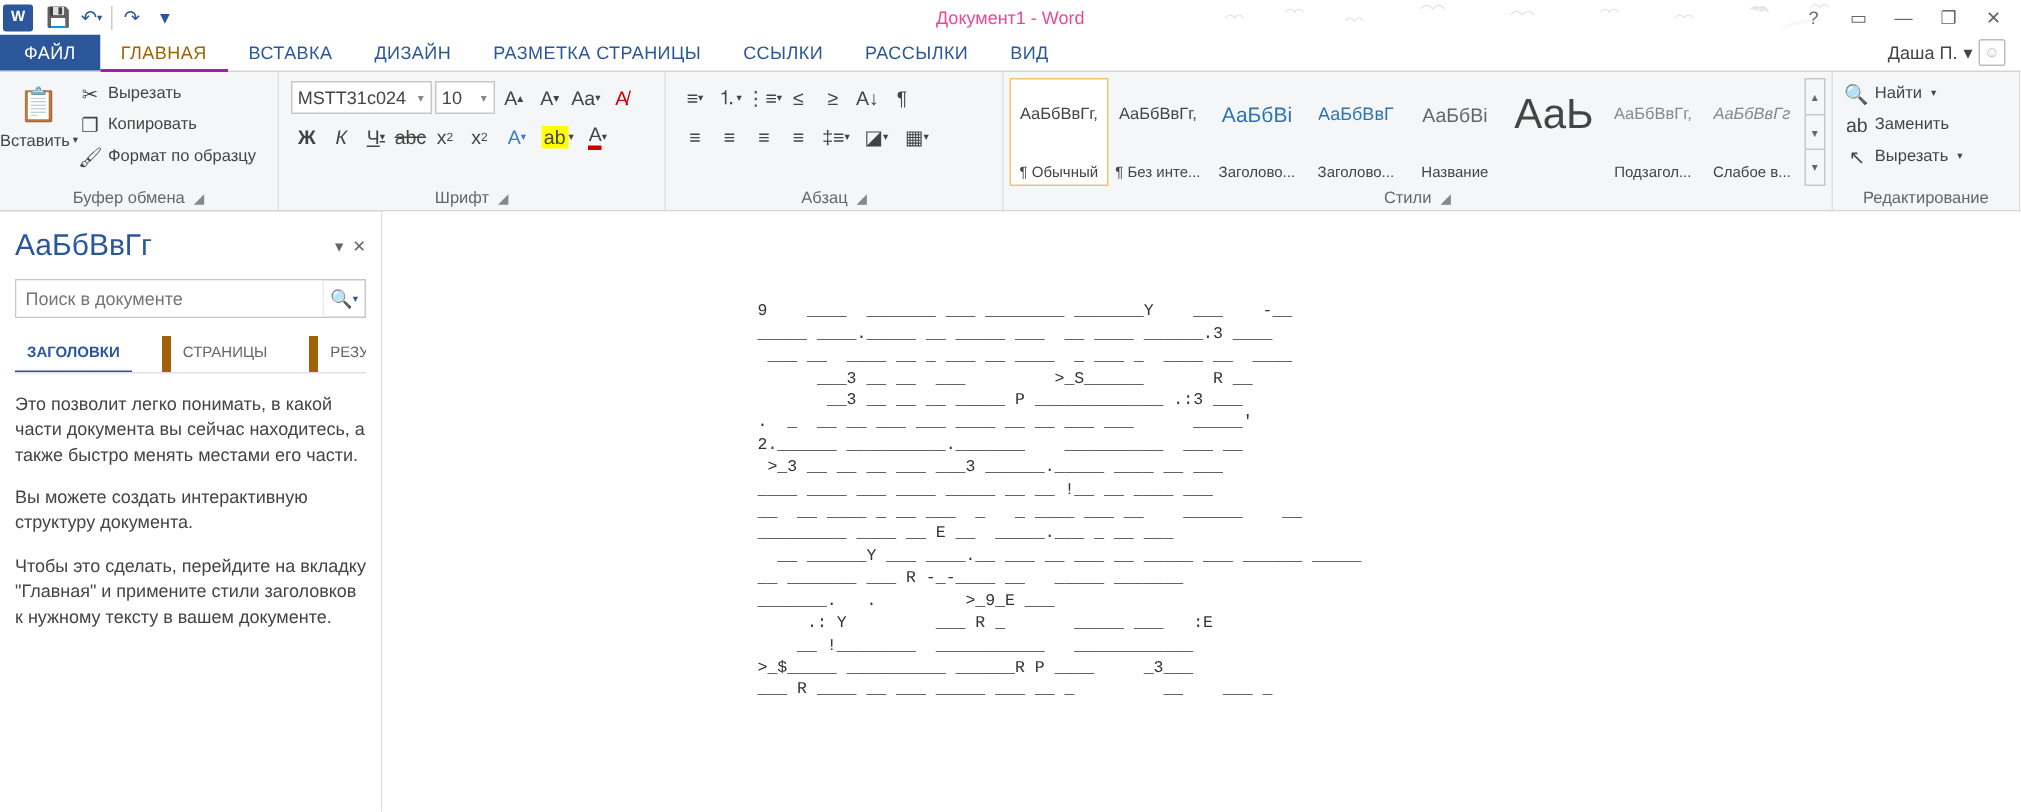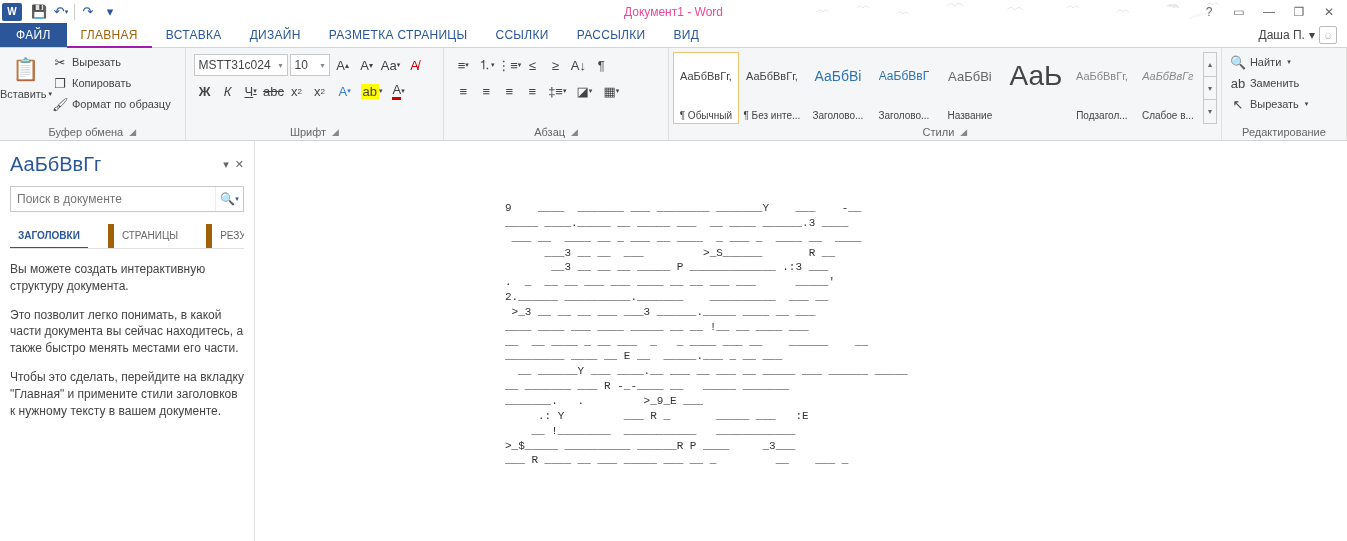--- a/index.html
+++ b/index.html
@@ -322,22 +322,22 @@
     <div class="searchwrap">
       <input placeholder="Поиск в документе" style="">
       <div class="sbtn">🔍<span style="font-size:7px;">▾</span></div>
     </div>
     <div class="navtabs">
       <div class="nt active">ЗАГОЛОВКИ</div>
       <div class="nt">СТРАНИЦЫ</div>
       <div class="nt">РЕЗУЛЬ</div>
     </div>
     <div class="navbody">
+      <p>Это позволит легко понимать, в какой части документа вы сейчас находитесь, а также быстро менять местами его части.</p>
       <p>Вы можете создать интерактивную структуру документа.</p>
-      <p>Это позволит легко понимать, в какой части документа вы сейчас находитесь, а также быстро менять местами его части.</p>
       <p>Чтобы это сделать, перейдите на вкладку "Главная" и примените стили заголовков к нужному тексту в вашем документе.</p>
     </div>
   </div>
 
   <div class="docarea">
     <div class="page" id="page">9    ____  _______ ___ ________ _______Y    ___    -__
 _____ ____._____ __ _____ ___  __ ____ ______.3 ____
  ___ __  ____ __ _ ___ __ ____  _ ___ _  ____ __  ____
       ___3 __ __  ___         &gt;_S______       R __
        __3 __ __ __ _____ P _____________ .:3 ___

